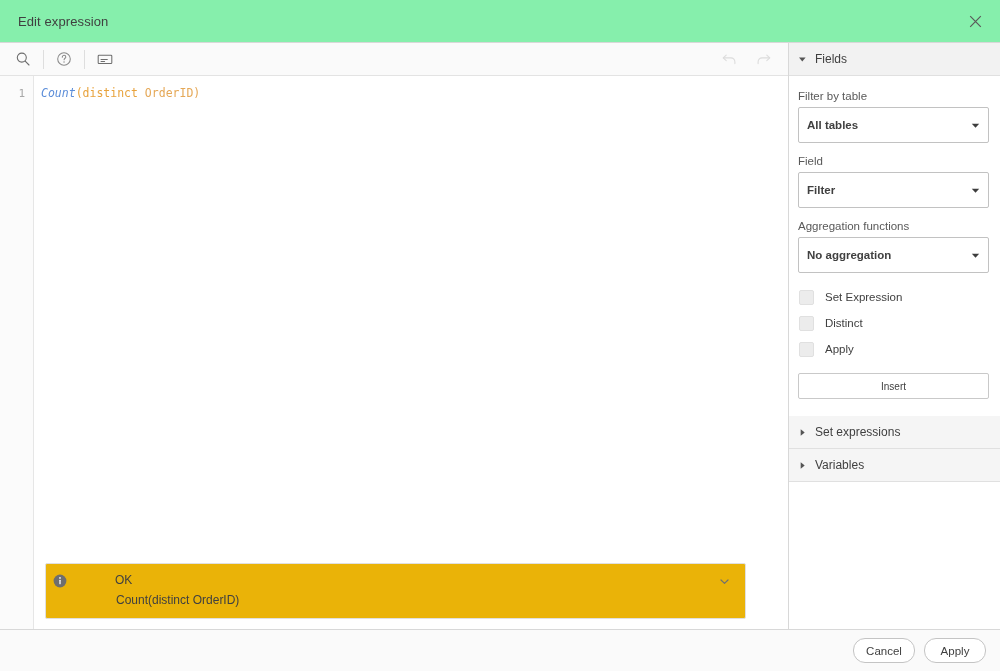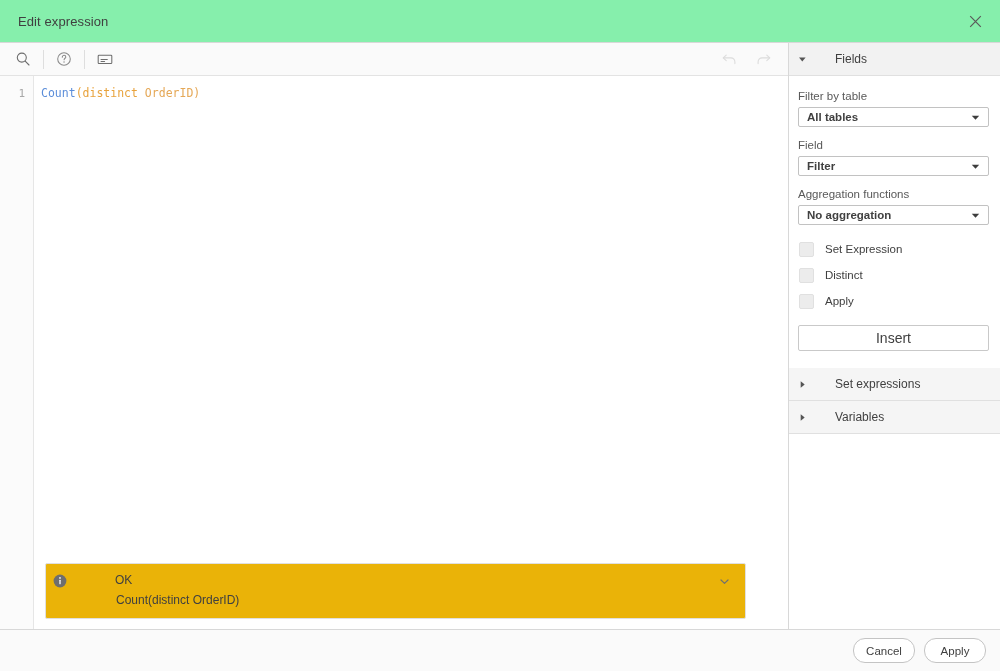--- a/index.html
+++ b/index.html
@@ -112,21 +112,21 @@
     padding: 9px 0 0 7px;
     overflow: hidden;
     cursor: text;
   }
   .code-line {
     font-family: "DejaVu Sans Mono", monospace;
     font-size: 11.5px;
     line-height: 17px;
     white-space: pre;
   }
-  .tok-func  { color: #5b8dd9; }
+  .tok-func  { color: #5b8dd9; font-style: italic; }
   .tok-kw    { color: #e8a33d; }
   .tok-field { color: #e5a857; }
 
   
   .status-box {
     position: absolute;
     left: 45px; right: 42px; bottom: 10px;
     background: #eab308;
     border: 1px solid #e0e0e0;
     border-radius: 2px;
@@ -175,34 +175,34 @@
     padding-left: 9px;
     cursor: pointer;
   }
   .accordion-head.collapsed { background: #f5f5f5; }
   .acc-caret {
     width: 14px; min-width: 14px;
     display: flex; align-items: center; justify-content: flex-start;
     color: #555; margin-right: 3px;
   }
   .acc-label {
-    font-size: 12px; color: #404040; margin-left: 20px;
+    font-size: 12px; color: #404040;
   }
 
   .panel-content {
     padding: 13px 11px 0 9px;
   }
   .fld-label {
     font-size: 11.5px;
     color: #595959;
     margin-bottom: 4px;
     line-height: 14px;
   }
   .select {
-    height: 20px;
+    height: 36px;
     border: 1px solid #c2c2c2;
     border-radius: 2px;
     background: #ffffff;
     display: flex; align-items: center;
     padding: 0 7px 0 8px;
     cursor: pointer;
     margin-bottom: 11px;
   }
   .select-value {
     flex: 1;
@@ -235,21 +235,21 @@
   }
 
   .insert-btn {
     margin-top: 11px;
     height: 26px;
     width: 100%;
     border: 1px solid #c9c9c9;
     border-radius: 2px;
     background: #ffffff;
     display: flex; align-items: center; justify-content: center;
-    font-size: 14px;
+    font-size: 10px;
     color: #404040;
     cursor: pointer;
   }
 
   .acc-spacer { height: 17px; }
 
   
   .footer {
     height: 41px; min-height: 41px;
     background: #fafafa;

